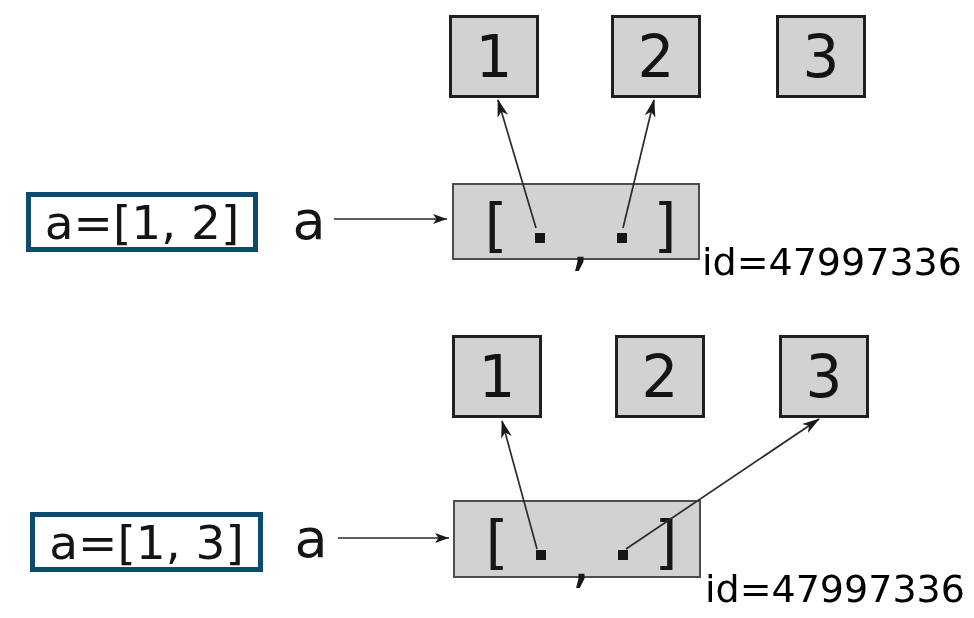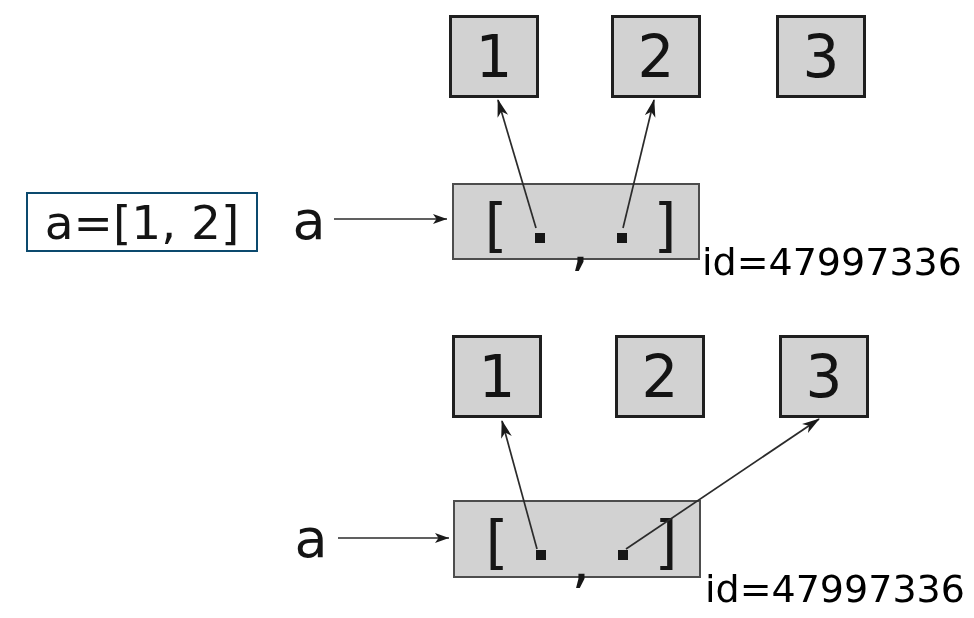--- a/index.html
+++ b/index.html
@@ -38,21 +38,21 @@
   .dot{
     position:absolute;
     width:10px;height:10px;
     background:#161616;
   }
   
   .assign{
     position:absolute;
     height:60px;
     background:#ffffff;
-    border:2px solid #0c4a6e;
+    border:5px solid #0c4a6e;
     box-sizing:border-box;
     display:flex;align-items:center;justify-content:center;
     font-size:47px;line-height:1;
     white-space:pre;
   }
   .varlabel{
     position:absolute;
     font-size:54px;line-height:1;
     transform:translate(-50%,-50%);
   }
@@ -94,20 +94,23 @@
   <div class="listbox" style="left:452px;top:183px;height:77px;">
     <span class="tok" style="left:42px;top:40px;">[</span>
     <div class="dot" style="left:81px;top:48px;"></div>
     <span class="tok" style="left:126px;top:58px;">,</span>
     <div class="dot" style="left:163px;top:48px;"></div>
     <span class="tok" style="left:211px;top:40px;">]</span>
   </div>
 
   <div class="idlabel" style="left:702px;top:243px;">id=47997336</div>
 
+  <div class="assign" style="left:30px;top:512px;width:233px;">
+    <span>a=[1, 3]</span>
+  </div>
 
   <div class="varlabel" style="left:311px;top:539px;">a</div>
 
   <div class="cell" style="left:452px;top:335px;">
     <span>1</span>
   </div>
   <div class="cell" style="left:615px;top:335px;">
     <span>2</span>
   </div>
   <div class="cell" style="left:779px;top:335px;">

